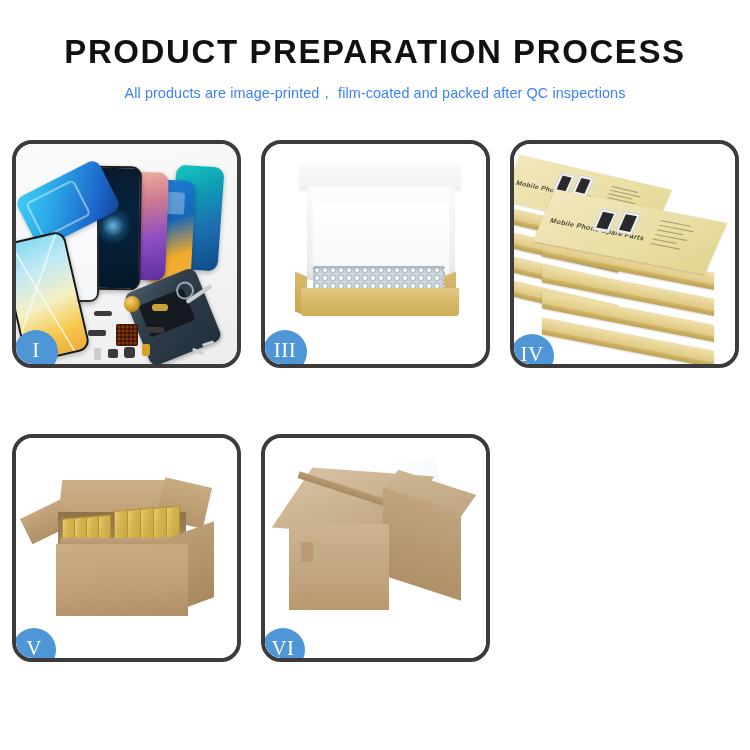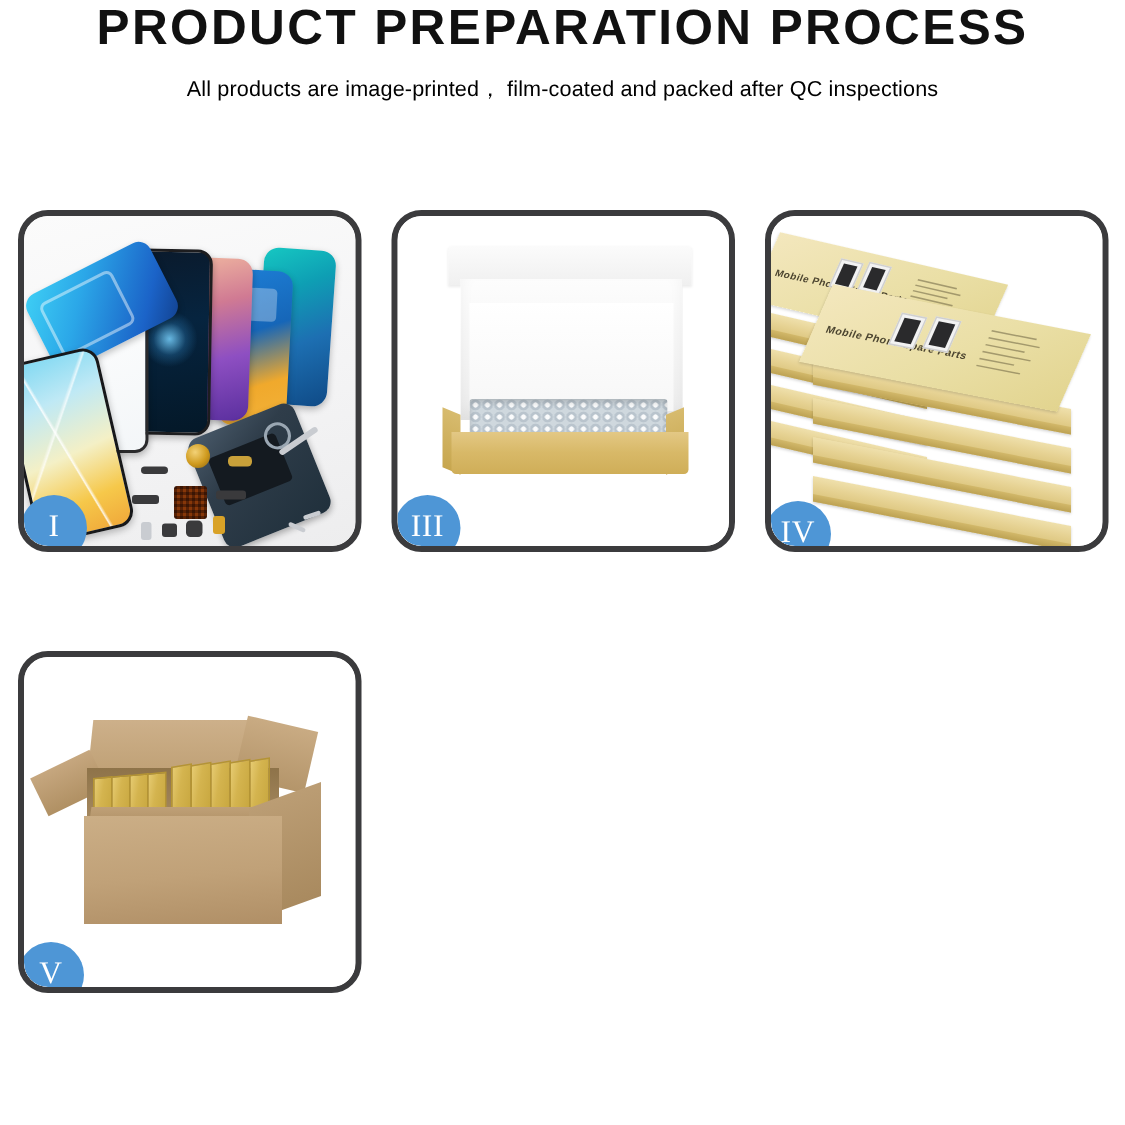--- a/index.html
+++ b/index.html
@@ -12,36 +12,37 @@
     width: 750px;
     height: 750px;
     overflow: hidden;
     font-family: "Liberation Sans", sans-serif;
     position: relative;
   }
 
   
   .header {
     text-align: center;
+    padding-top: 34px;
   }
   .main-title {
     font-family: "Liberation Sans", sans-serif;
     font-size: 33px;
     font-weight: bold;
     letter-spacing: 1.6px;
     color: #111111;
     margin: 0;
     line-height: 1.1;
     white-space: nowrap;
   }
   .sub-title {
     font-family: "Liberation Sans", sans-serif;
     font-size: 14.4px;
     font-weight: normal;
-    color: #000000;
+    color: #3b82f6;
     margin: 14px 0 0 0;
     letter-spacing: 0.1px;
     white-space: nowrap;
   }
 
   
   .grid {
     position: absolute;
     top: 140px;
     left: 12px;
@@ -546,14 +547,28 @@
       <div class="goldbar" style="left:150px;top:68px;width:12px;height:38px;transform:skewY(-9deg);"></div>
 
       <div class="c5-flap-front"></div>
       <div class="c5-side"></div>
       <div class="c5-body"></div>
 
       <div class="badge lower">V</div>
     </div>
   </div>
 
+  <div class="panel">
+    <div class="stage">
+      <div class="b6-bg"></div>
+      <div class="c6-wrap"></div>
+      <div class="c6-top"></div>
+      <div class="c6-topright"></div>
+      <div class="c6-seam"></div>
+      <div class="c6-right"></div>
+      <div class="c6-front"></div>
+      <div class="c6-tape"></div>
+      <div class="c6-tape2"></div>
+      <div class="badge lower">VI</div>
+    </div>
+  </div>
 
 </div>
 
 </body></html>

